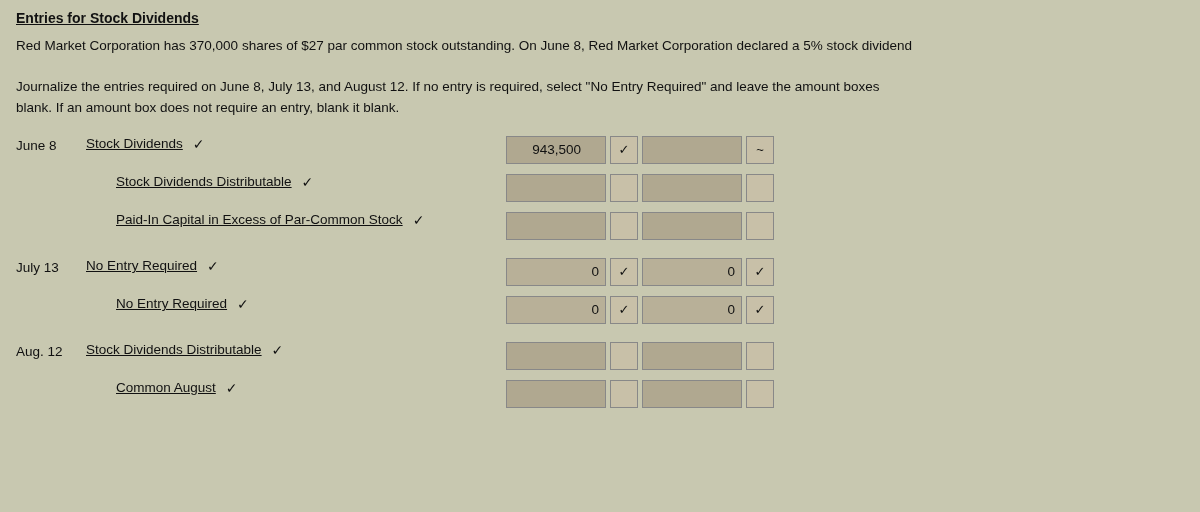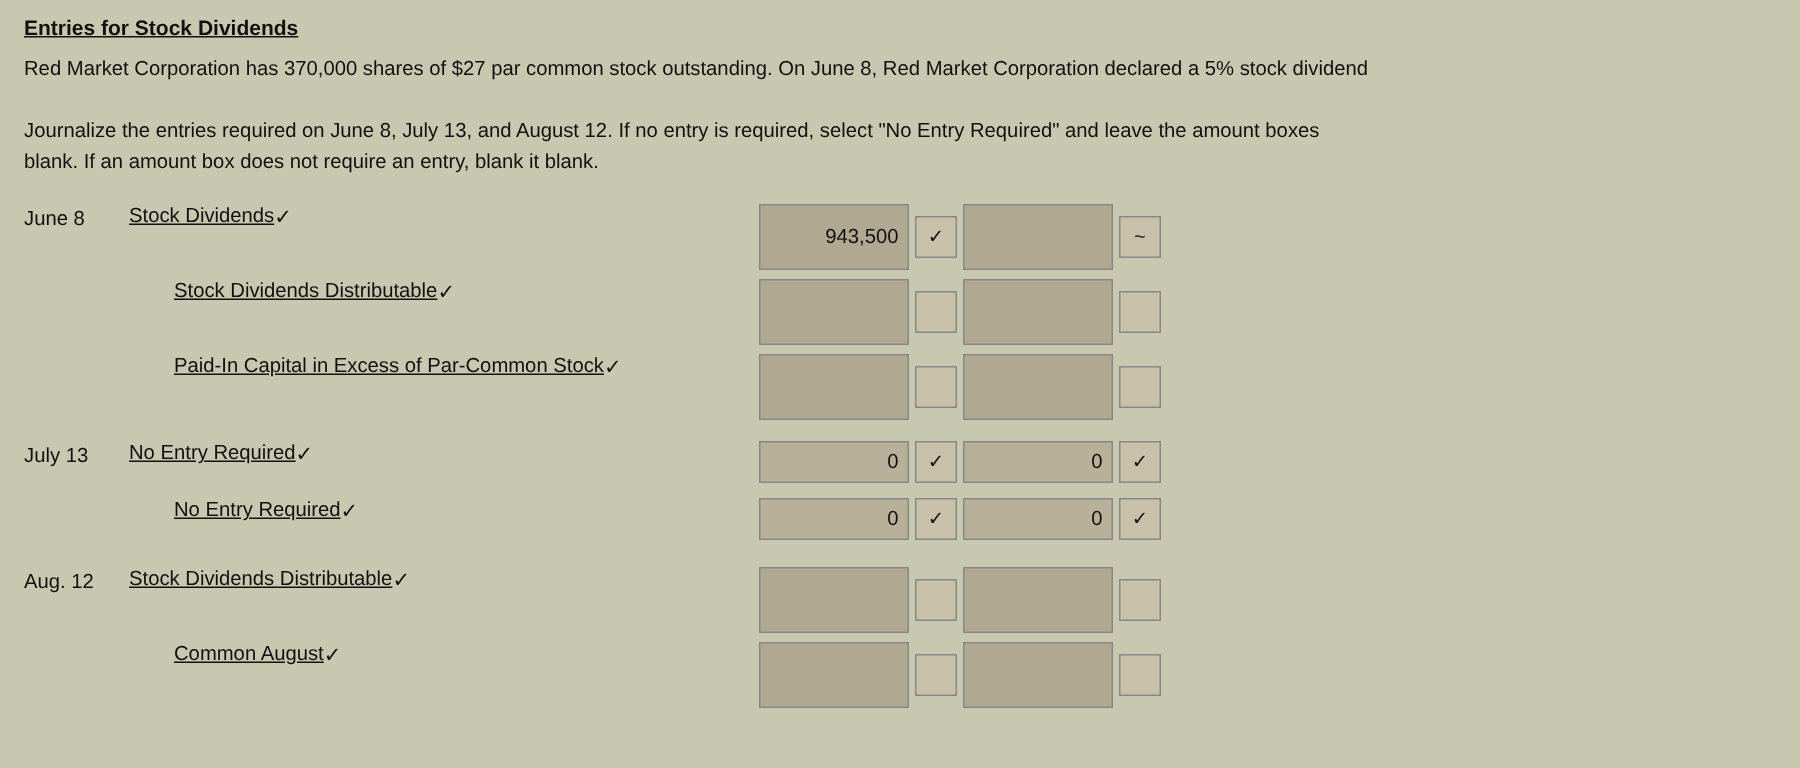--- a/index.html
+++ b/index.html
@@ -42,44 +42,44 @@
       font-size: 13.5px;
       flex-shrink: 0;
       padding-top: 2px;
     }
     .account-label {
       width: 420px;
       font-size: 13.5px;
       flex-shrink: 0;
       display: flex;
       align-items: center;
-      gap: 0;
+      gap: 10px;
     }
     .account-label.indented {
       padding-left: 30px;
     }
     .account-label.indented2 {
       padding-left: 30px;
     }
     .underlined {
       text-decoration: underline;
     }
     .check-mark {
       color: #111;
       font-size: 14px;
     }
     .amount-box {
       width: 100px;
-      height: 44px;
+      height: 28px;
       background: #b0a890;
       border: 1px solid #888;
       display: flex;
       align-items: center;
       justify-content: flex-end;
-      padding-right: 6px;
+      padding-right: 24px;
       font-size: 13.5px;
       margin-right: 4px;
     }
     .amount-box.empty {
       background: #b0a890;
     }
     .check-container {
       width: 28px;
       height: 28px;
       border: 1px solid #888;

